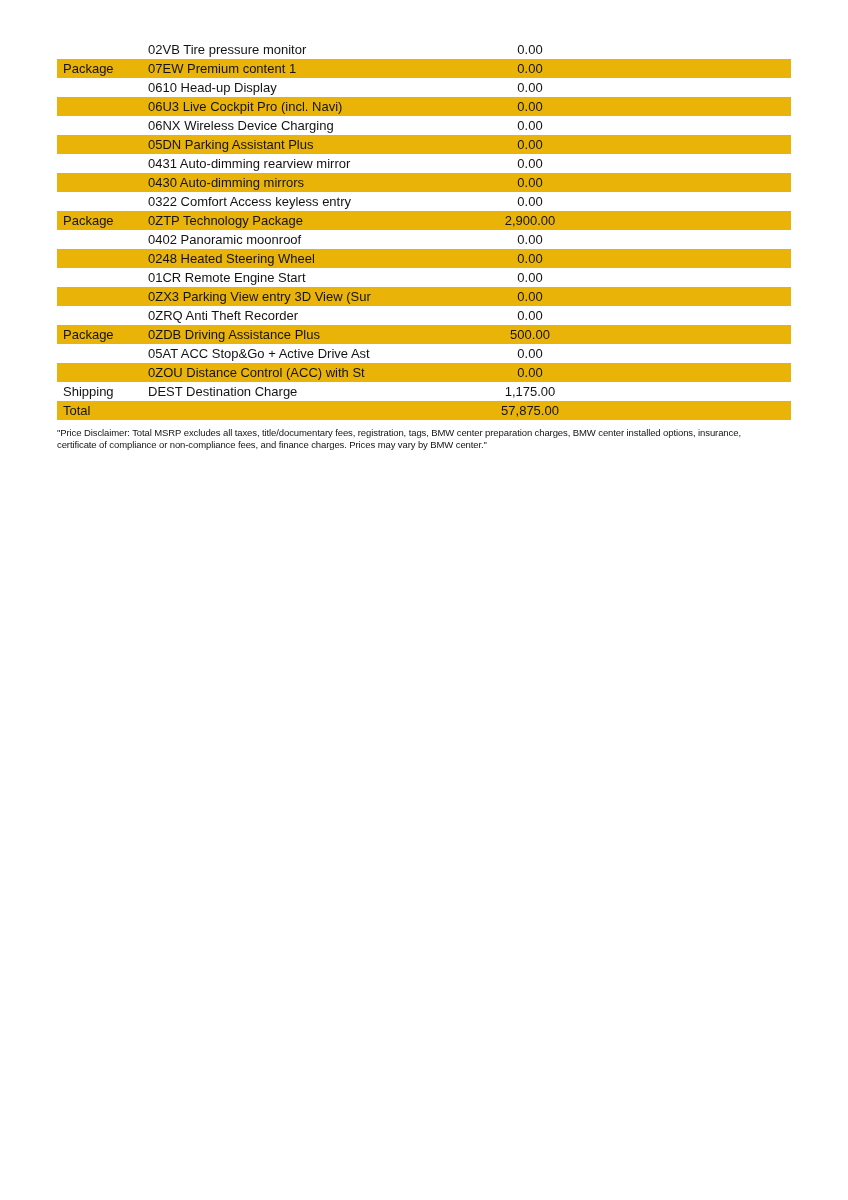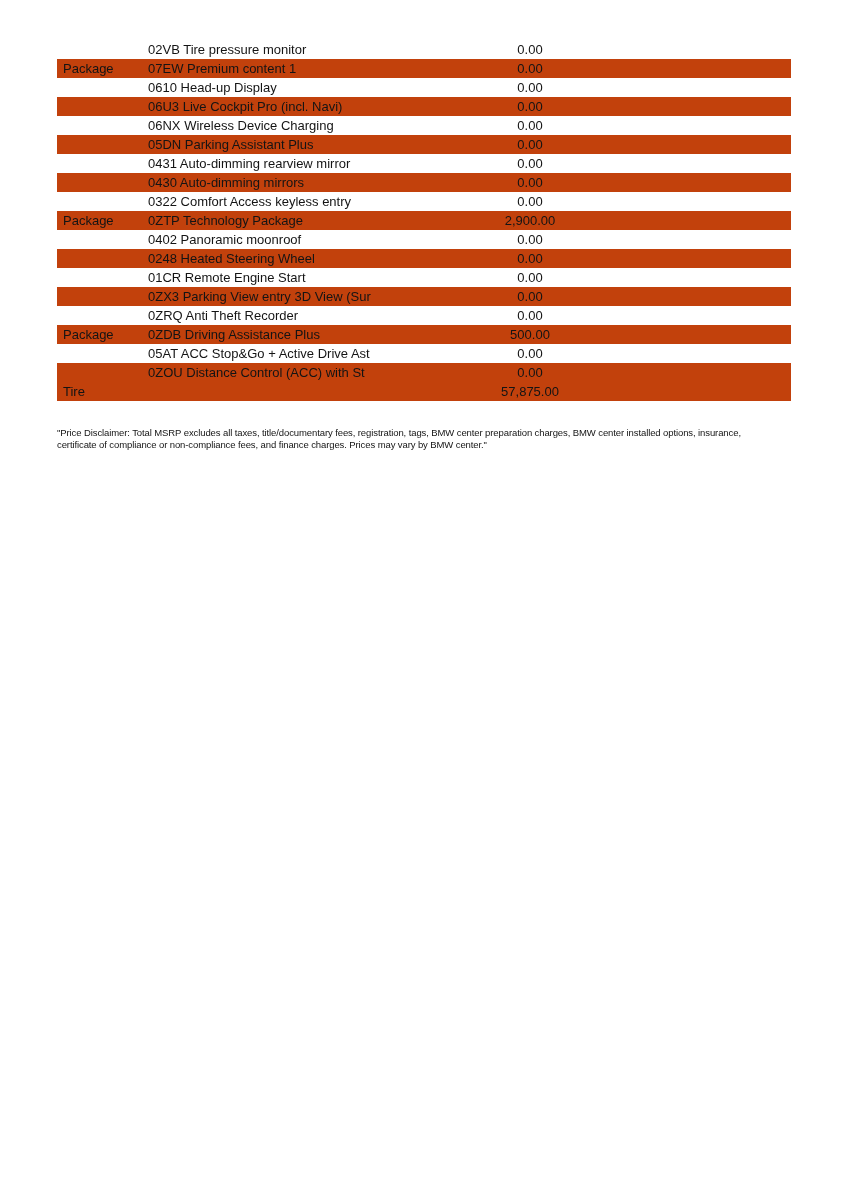--- a/index.html
+++ b/index.html
@@ -24,21 +24,21 @@
     width: 734px;
   }
   .row {
     display: flex;
     align-items: center;
     height: 19px;
     font-size: 13px;
     line-height: 19px;
     white-space: nowrap;
   }
-  .row.shaded { background: #c2410c; }
+  .row.shaded { background: #eab308; }
   .cell { overflow: hidden; }
   .cell.cat {
     width: 91px;
     padding-left: 6px;
     flex: 0 0 91px;
   }
   .cell.desc {
     width: 300px;
     flex: 0 0 300px;
   }
@@ -185,23 +185,29 @@
       <div class="cell spacer"></div>
     </div>
 
     <div class="row shaded">
       <div class="cell cat"></div>
       <div class="cell desc">0ZOU Distance Control (ACC) with St</div>
       <div class="cell price">0.00</div>
       <div class="cell spacer"></div>
     </div>
 
-
-    <div class="row shaded">
-      <div class="cell cat">Tire</div>
+    <div class="row">
+      <div class="cell cat">Shipping</div>
+      <div class="cell desc">DEST Destination Charge</div>
+      <div class="cell price">1,175.00</div>
+      <div class="cell spacer"></div>
+    </div>
+
+    <div class="row shaded">
+      <div class="cell cat">Total</div>
       <div class="cell desc"></div>
       <div class="cell price">57,875.00</div>
       <div class="cell spacer"></div>
     </div>
   </div>
 
   <div class="disclaimer">"Price Disclaimer: Total MSRP excludes all taxes, title/documentary fees, registration, tags, BMW center preparation charges, BMW center installed options, insurance, certificate of compliance or non-compliance fees, and finance charges. Prices may vary by BMW center."</div>
 
 </div>
 

